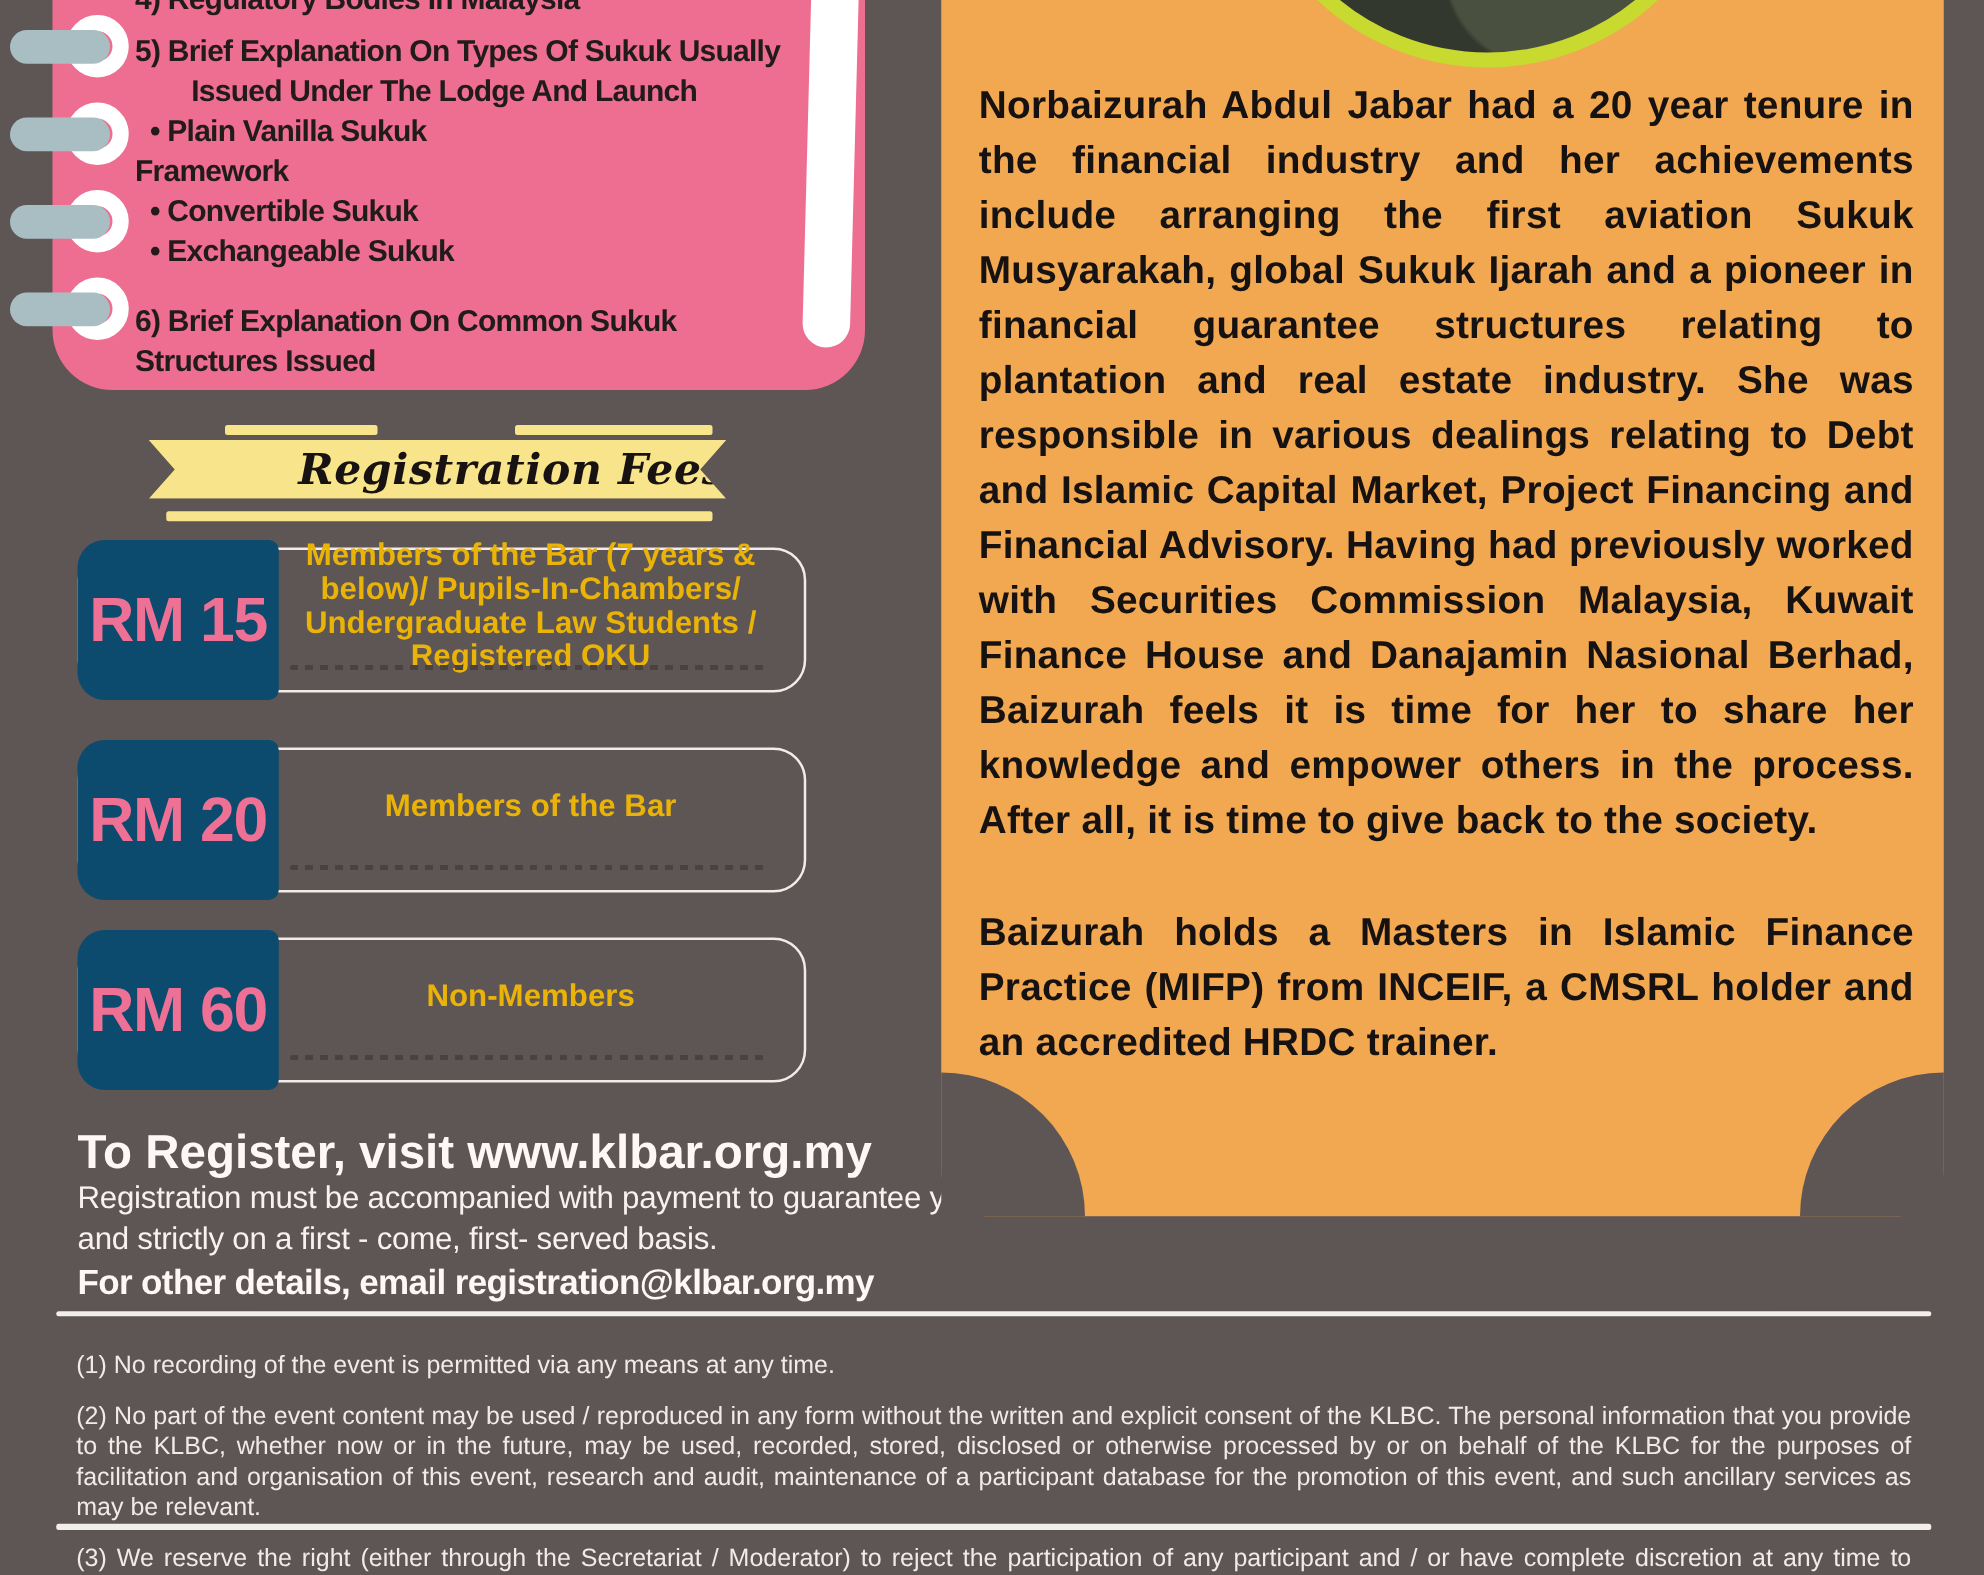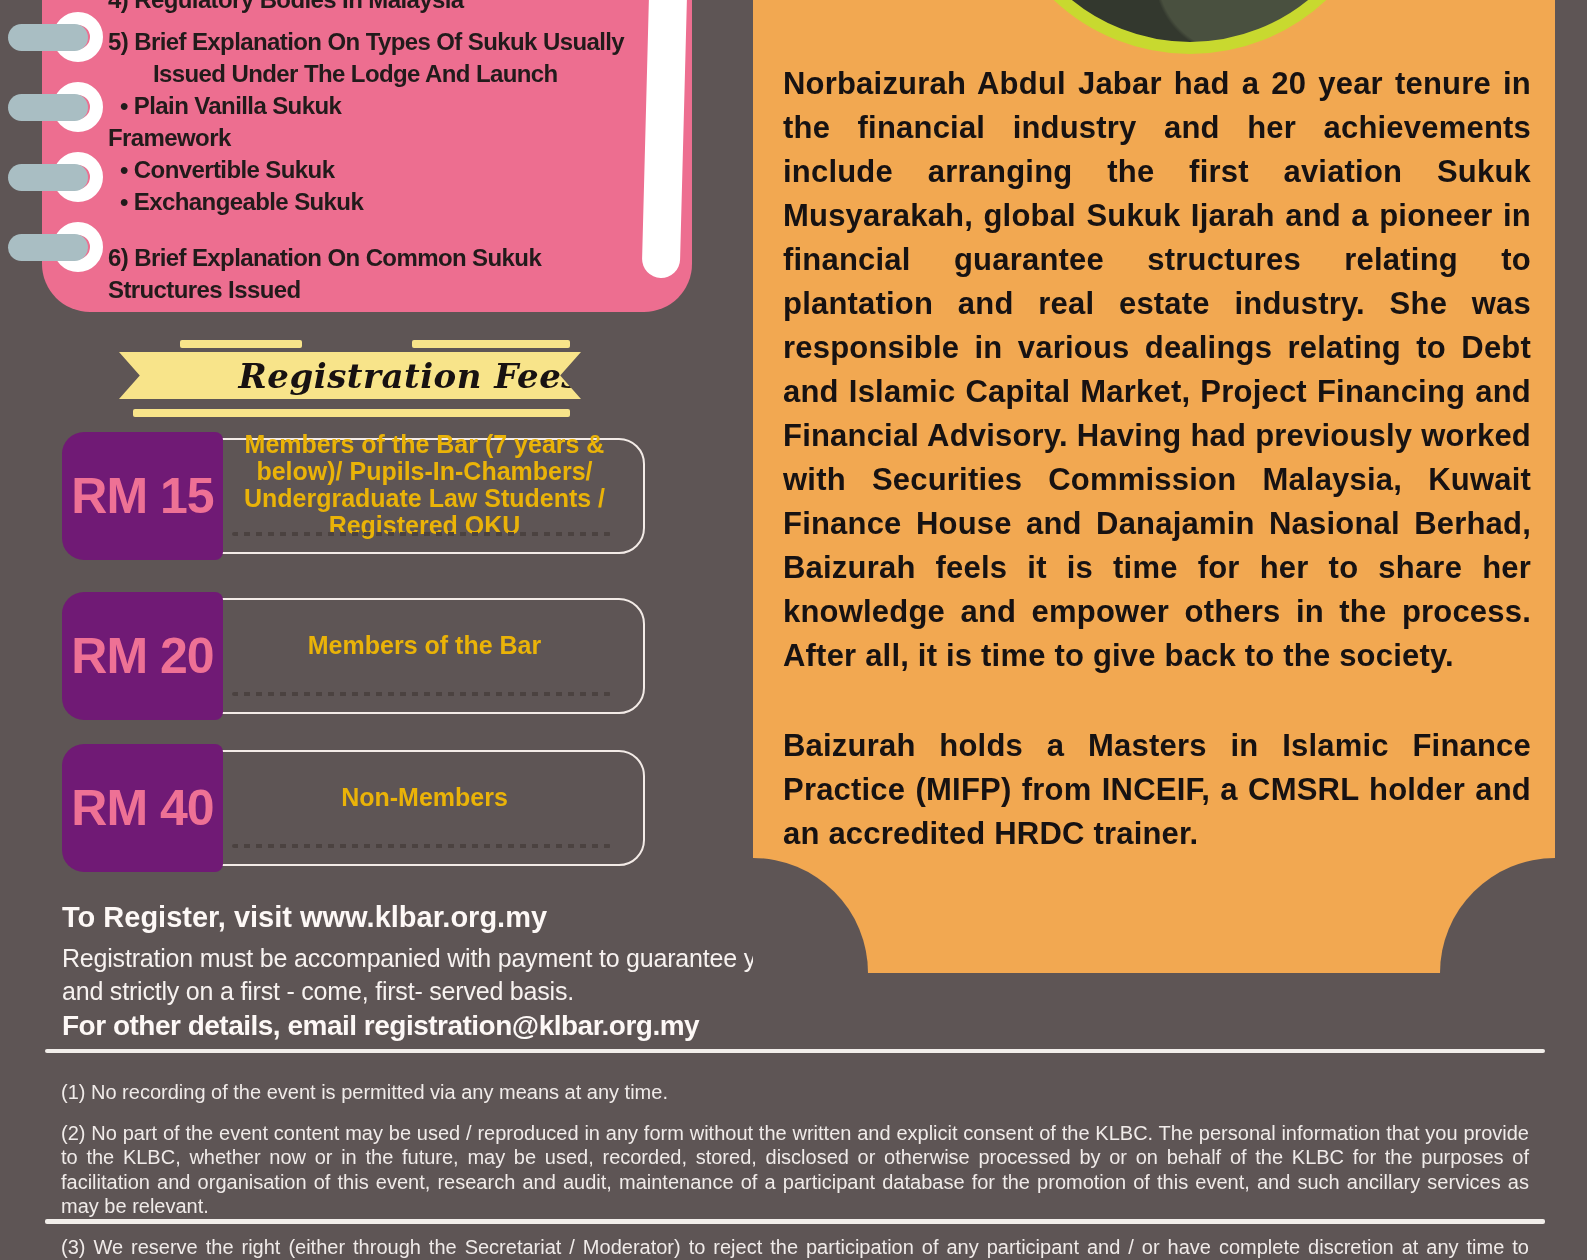--- a/index.html
+++ b/index.html
@@ -87,21 +87,21 @@
   .fee-frame {
     position: absolute;
     left: 0; right: 0; top: 6px; bottom: 6px;
     border: 2px solid #f3ebe7;
     border-radius: 26px;
   }
   .fee-panel {
     position: absolute;
     left: 0; top: 0; bottom: 0;
     width: 161px;
-    background: #701a75;
+    background: #0c4a6e;
     border-radius: 22px 8px 8px 22px;
     display: flex; align-items: center; justify-content: center;
   }
   .fee-price {
     font-size: 50px;
     font-weight: bold;
     color: #ee7195;
     letter-spacing: -1px;
   }
   .fee-aud {
@@ -118,21 +118,21 @@
     position: absolute;
     left: 170px; right: 34px; bottom: 24px;
     height: 4px;
     border-radius: 2px;
     background: repeating-linear-gradient(90deg, #4b4240 0 6px, rgba(0,0,0,0) 6px 12px);
   }
 
   
   .reg-heading {
     left: 62px; top: 901px;
-    font-size: 29px; font-weight: bold;
+    font-size: 38px; font-weight: bold;
     color: #fdf8f6;
     z-index: 2;
   }
   .reg-note {
     left: 62px; top: 942px;
     width: 830px;
     font-size: 25px;
     letter-spacing: -0.2px;
     line-height: 33px;
     color: #f7f2f0;
@@ -245,21 +245,21 @@
     <div class="fee-panel">
       <span class="fee-price">RM 20</span>
     </div>
     <div class="fee-aud">Members of the Bar</div>
     <div class="fee-dots"></div>
   </div>
 
   <div class="abs fee" style="top:744px">
     <div class="fee-frame"></div>
     <div class="fee-panel">
-      <span class="fee-price">RM 40</span>
+      <span class="fee-price">RM 60</span>
     </div>
     <div class="fee-aud">Non-Members</div>
     <div class="fee-dots"></div>
   </div>
 
   <div class="abs reg-heading">To Register, visit www.klbar.org.my</div>
   <div class="abs reg-note">Registration must be accompanied with payment  to guarantee your place and strictly on a first - come,  first- served basis.</div>
   <div class="abs reg-contact">For other details, email  registration@klbar.org.my</div>
 
   <div class="abs orange-panel"></div>

